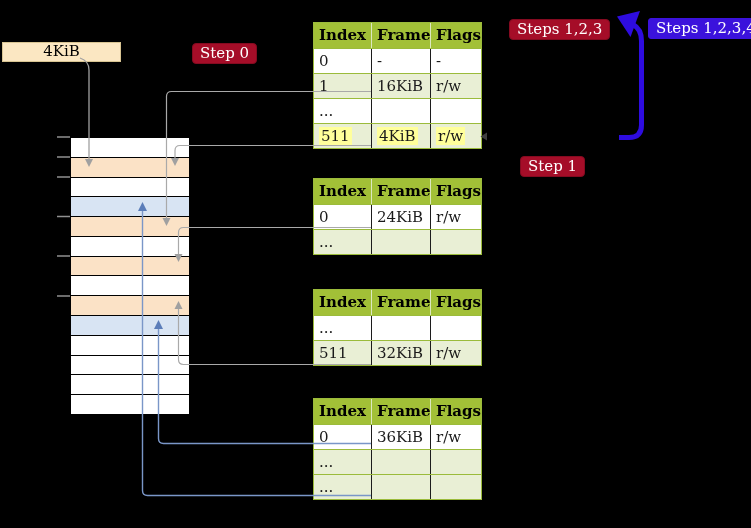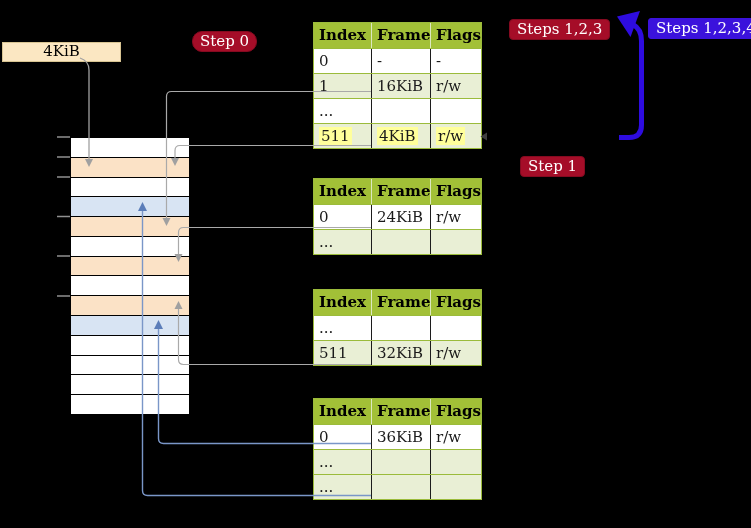--- a/index.html
+++ b/index.html
@@ -194,20 +194,20 @@
     <polygon points="487,132.5 487,140.5 480.5,136.5" fill="#3f3f3f"></polygon>
 
     <g>
       <path d="M 619 137.5 L 629 137.5 Q 641.5 137.5 641.5 125 L 641.5 41 Q 641.5 29 633 24.5" fill="none" stroke="#2e0ce0" stroke-width="5"></path>
       <polygon points="617,16.5 640,11 630.5,37" fill="#2e0ce0"></polygon>
     </g>
   </svg>
 
   <div class="pagesize">4KiB</div>
 
-  <div class="badge badge-red" style="left:192px;top:31px;border-radius:10px;">Step 0</div>
+  <div class="badge badge-red" style="left:192px;top:43px;">Step 0</div>
 
   <div class="badge badge-red" style="left:509px;top:19px;">Steps 1,2,3</div>
 
   <div class="badge badge-blue" style="left:648px;top:18px;">Steps 1,2,3,4</div>
 
   <div class="badge badge-red" style="left:520px;top:156px;">Step 1</div>
 </div>
 
 </body></html>

